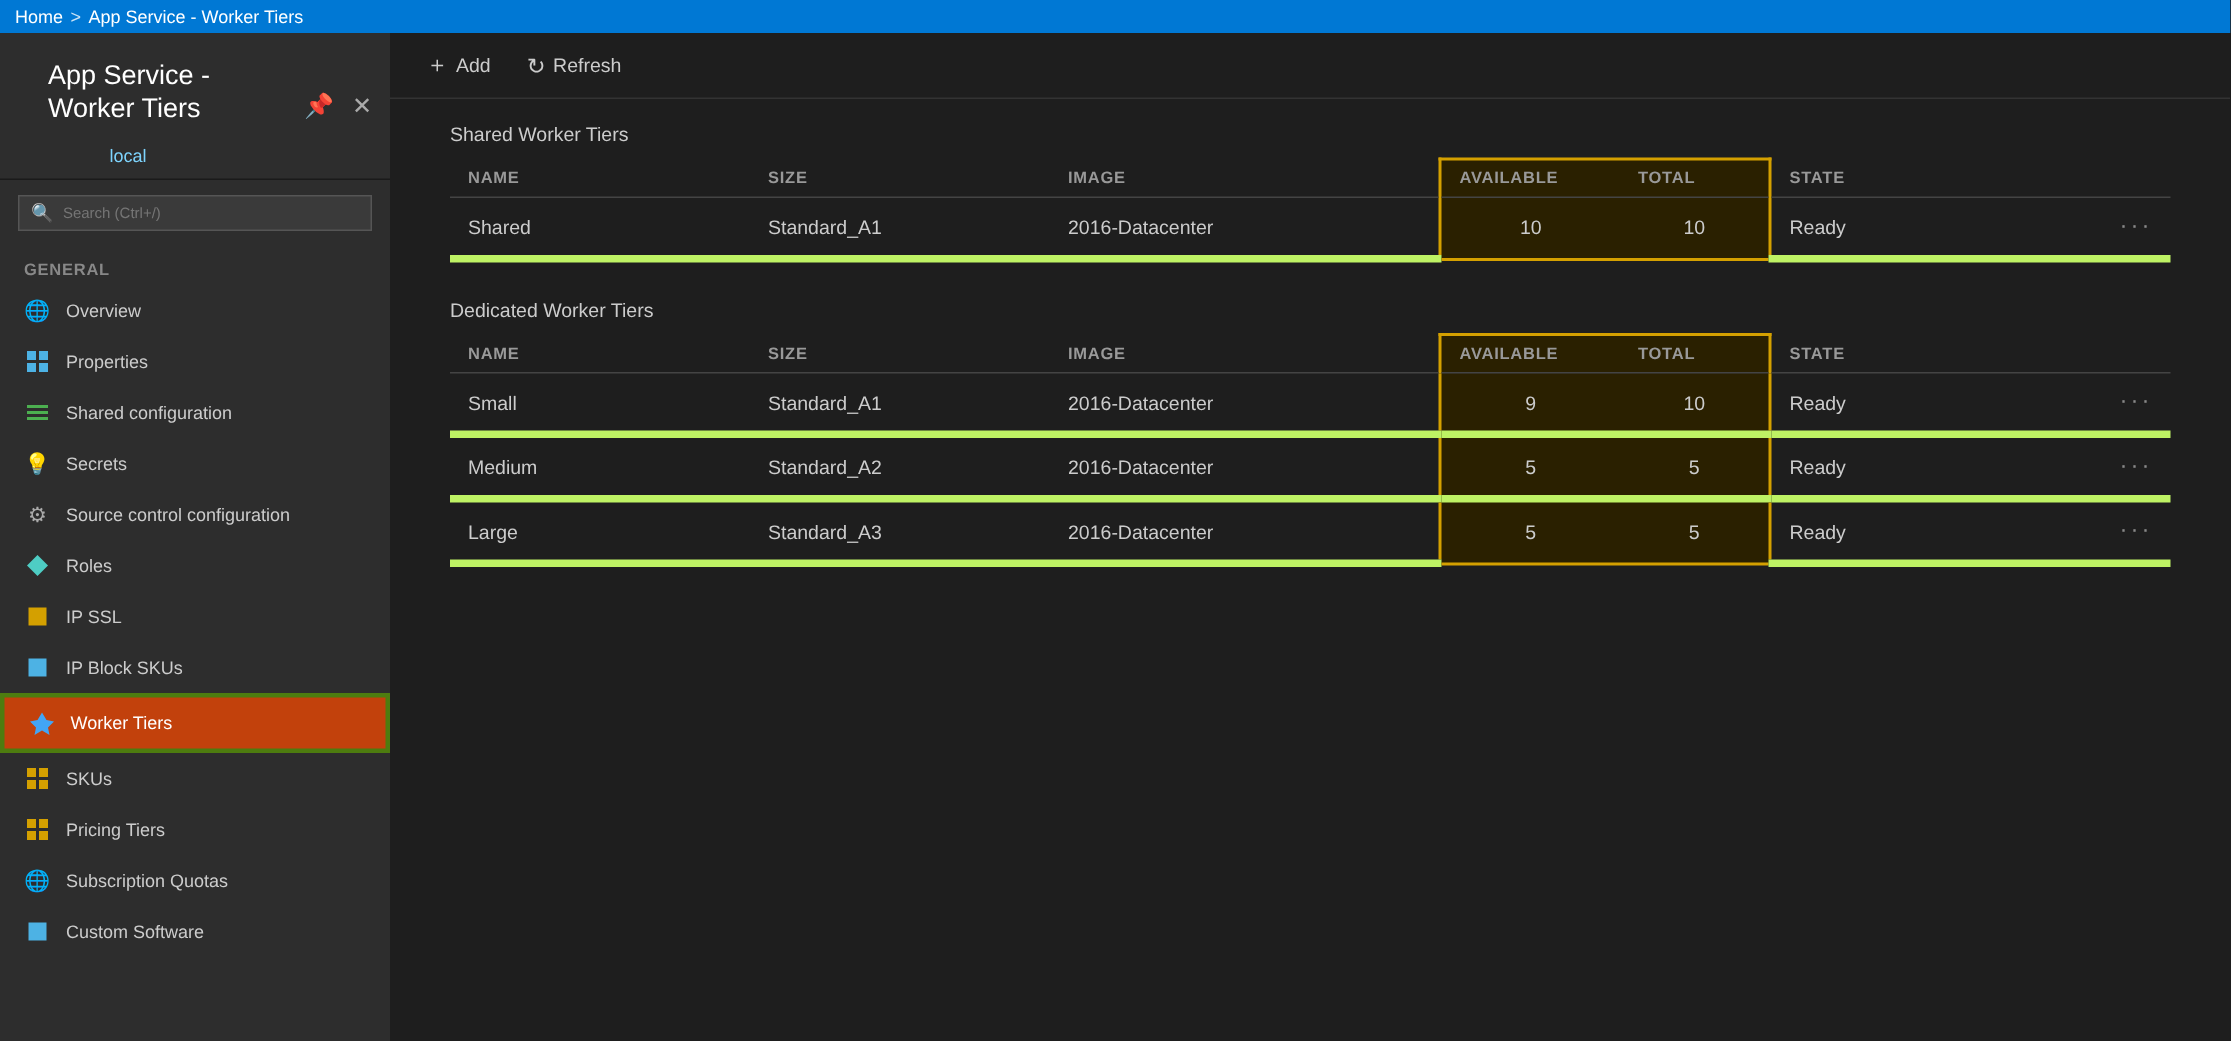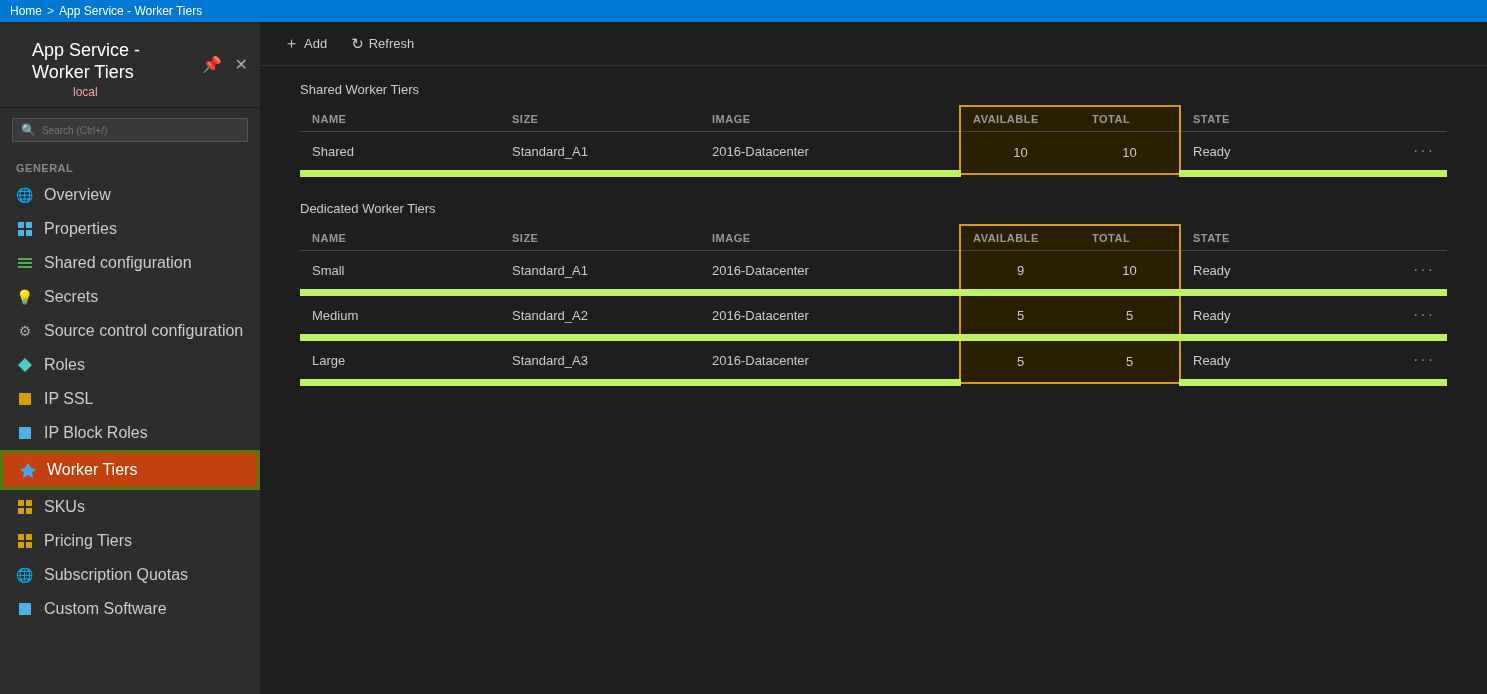--- a/index.html
+++ b/index.html
@@ -52,23 +52,23 @@
     .sidebar-header {
       padding: 14px 16px 4px 16px;
     }
     .sidebar-title {
       color: #fff;
       font-size: 18px;
       font-weight: 300;
       line-height: 1.2;
     }
     .sidebar-subtitle {
-      color: #fca5a5;
+      color: #7dd3fc;
       font-size: 12px;
-      margin-top: 2px;
+      margin-top: 14px;
       padding-left: 41px;
     }
 
     .search-box {
       margin: 10px 12px;
       background: #3a3a3a;
       border: 1px solid #555;
       display: flex;
       align-items: center;
       padding: 4px 8px;
@@ -108,21 +108,21 @@
     }
     .sidebar-item-icon {
       width: 18px;
       height: 18px;
       display: flex;
       align-items: center;
       justify-content: center;
       flex-shrink: 0;
       font-size: 14px;
     }
-    .sidebar-item-label { font-size: 16px; }
+    .sidebar-item-label { font-size: 12px; }
 
     
     .icon-green { color: #4caf50; }
     .icon-blue { color: #4db2e4; }
     .icon-yellow { color: #d4a000; }
     .icon-gray { color: #aaa; }
     .icon-cyan { color: #00bcd4; }
     .icon-lightblue { color: #42a5f5; }
 
     
@@ -176,21 +176,21 @@
       font-size: 11px;
       font-weight: 600;
       text-transform: uppercase;
       letter-spacing: 0.5px;
       padding: 6px 12px;
       border-bottom: 1px solid #444;
     }
     .data-table td {
       padding: 10px 12px;
       color: #ccc;
-      border-bottom: 7px solid #bef264;
+      border-bottom: 5px solid #bef264;
     }
 
     .col-name { width: 200px; }
     .col-size { width: 200px; }
     .col-image { width: 260px; }
     .col-available { width: 120px; text-align: center; }
     .col-total { width: 100px; text-align: center; }
     .col-state { width: 200px; }
     .col-actions { width: auto; text-align: right; }
 
@@ -317,21 +317,21 @@
       </span>
       <span class="sidebar-item-label">IP SSL</span>
     </div>
 
     <div class="sidebar-item">
       <span class="sidebar-item-icon icon-blue">
         <svg width="16" height="16" viewBox="0 0 16 16" fill="none">
           <rect x="2" y="2" width="12" height="12" fill="#4db2e4"></rect>
         </svg>
       </span>
-      <span class="sidebar-item-label">IP Block Roles</span>
+      <span class="sidebar-item-label">IP Block SKUs</span>
     </div>
 
     <div class="sidebar-item active">
       <span class="sidebar-item-icon icon-lightblue">
         <svg width="16" height="16" viewBox="0 0 16 16" fill="none">
           <polygon points="8,1 11,6 16,7 12,11 13,16 8,13 3,16 4,11 0,7 5,6" fill="#42a5f5"></polygon>
         </svg>
       </span>
       <span class="sidebar-item-label">Worker Tiers</span>
     </div>

